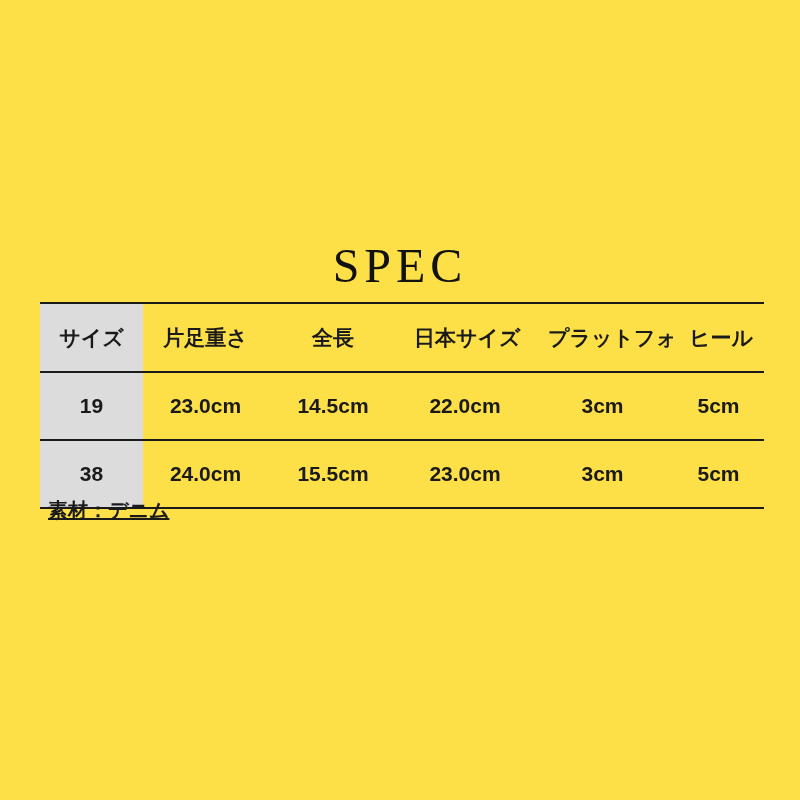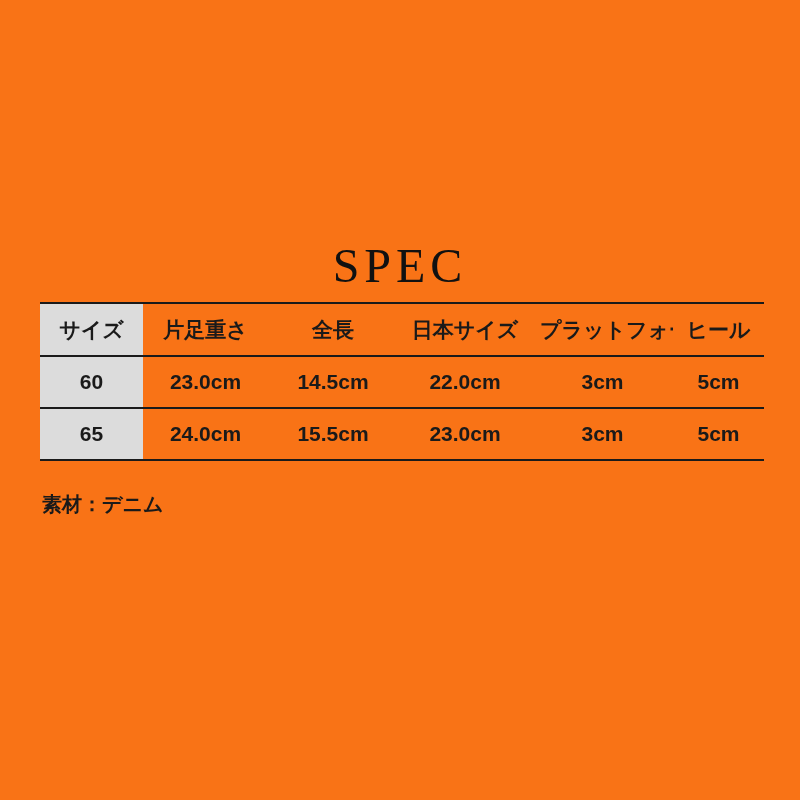--- a/index.html
+++ b/index.html
@@ -11,21 +11,21 @@
     width: 800px;
     height: 800px;
     font-family: "Liberation Sans", sans-serif;
     color: #1a1a1a;
     position: relative;
     overflow: hidden;
   }
   .page {
     position: absolute;
     inset: 0;
-    background: #f97316;
+    background: #fde047;
   }
   .title {
     position: absolute;
     top: 238px;
     left: 0;
     width: 800px;
     margin: 0;
     text-align: center;
     font-family: "Liberation Serif", serif;
     font-weight: 400;
@@ -43,21 +43,21 @@
     font-size: 21px;
     font-weight: 600;
     text-align: center;
     border-bottom: 2px solid #1a1a1a;
   }
   table.spec-table tr {
     border-top: 2px solid #1a1a1a;
   }
   table.spec-table th,
   table.spec-table td {
-    padding: 8px;
+    padding: 16px;
     height: 34px;
     vertical-align: middle;
     font-weight: 600;
     white-space: nowrap;
     overflow: hidden;
   }
   table.spec-table thead th {
     height: 35px;
   }
   .col-size {
@@ -66,21 +66,22 @@
   .notes {
     position: absolute;
     top: 487px;
     left: 40px;
     font-size: 20px;
     font-weight: 600;
     line-height: 31px;
     color: #1a1a1a;
   }
   .notes p {
-    margin: 2px;
+    margin: 8px;
+    text-decoration: underline;
   }
 </style>
 </head>
 <body>
 
 <div class="page">
 
   <h1 class="title">SPEC</h1>
 
   <table class="spec-table">
@@ -97,29 +98,29 @@
         <th class="col-size">サイズ</th>
         <th>片足重さ</th>
         <th>全長</th>
         <th>日本サイズ</th>
         <th>プラットフォーム</th>
         <th>ヒール</th>
       </tr>
     </thead>
     <tbody>
       <tr>
-        <td class="col-size">60</td>
+        <td class="col-size">19</td>
         <td>23.0cm</td>
         <td>14.5cm</td>
         <td>22.0cm</td>
         <td>3cm</td>
         <td>5cm</td>
       </tr>
       <tr>
-        <td class="col-size">65</td>
+        <td class="col-size">38</td>
         <td>24.0cm</td>
         <td>15.5cm</td>
         <td>23.0cm</td>
         <td>3cm</td>
         <td>5cm</td>
       </tr>
     </tbody>
   </table>
 
   <div class="notes">

